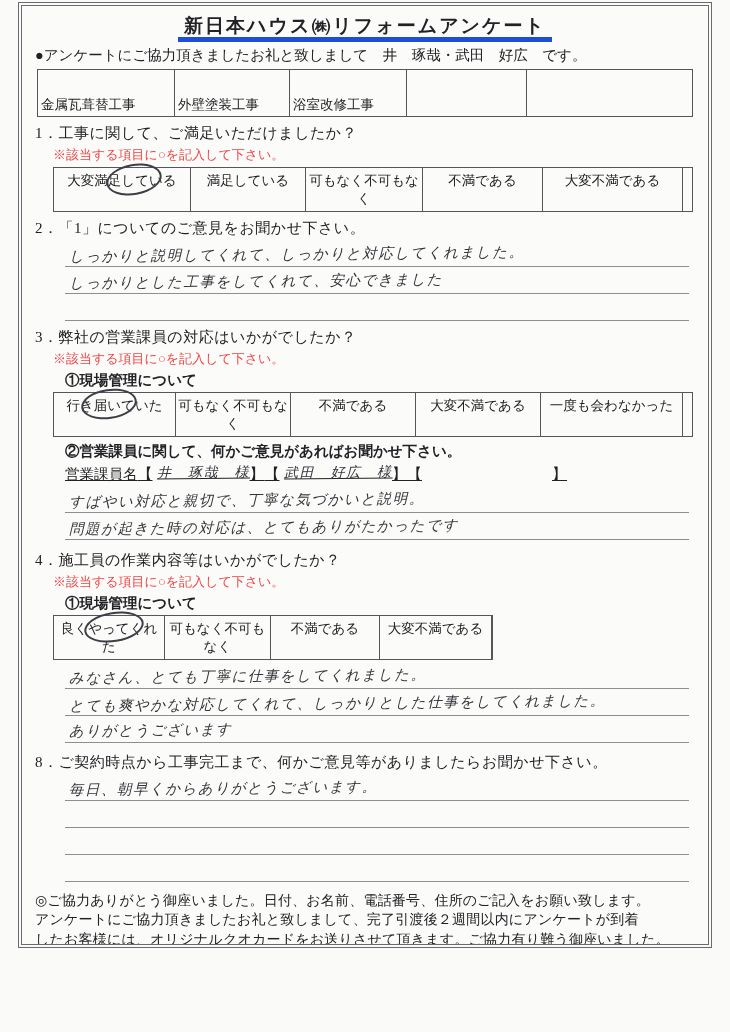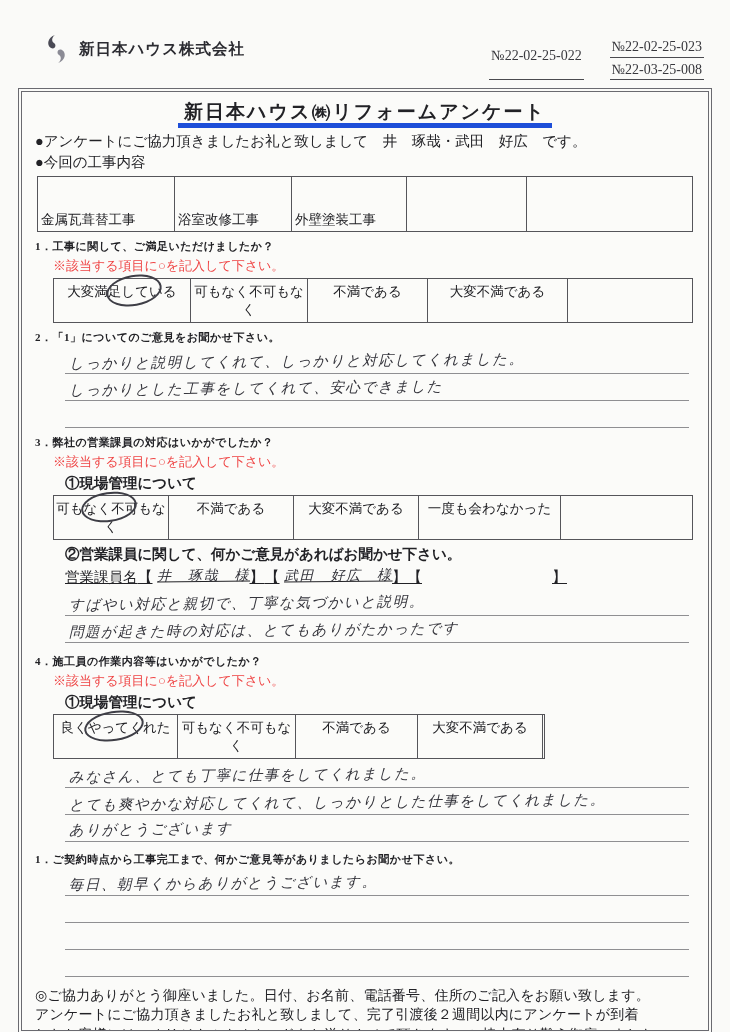--- a/index.html
+++ b/index.html
@@ -20,25 +20,25 @@
   
   .sheet { margin:2px 18px 0; border:1px solid #6a6a70; padding:2px; height:946px; }
   .sheet-in { border:1px solid #6a6a70; height:100%; padding:5px 13px 0 13px; background:#fbfbf9; overflow:hidden; }
 
   .title { text-align:center; font-size:19px; font-weight:bold; letter-spacing:2px; margin:2px 0 6px; }
   .title span { border-bottom:5px solid #1d4ed8; padding:0 6px 1px; }
 
   .lead { font-size:14.5px; line-height:1.45; }
 
   
-  .work-table { display:flex; border:1.5px solid #55555a; margin:3px 2px 6px; height:56px; }
+  .work-table { display:flex; border:1.5px solid #55555a; margin:3px 2px 6px; height:48px; }
   .work-table .cell { flex:0 0 auto; border-right:1px solid #55555a; display:flex; align-items:flex-end; padding:2px 3px; font-size:13.5px; }
   .work-table .cell:last-child { border-right:none; }
 
-  .q-head { font-size:11px; font-weight:bold; letter-spacing:.5px; }
+  .q-head { font-size:15px; font-weight:normal; letter-spacing:.5px; }
   .note { font-size:13px; margin:3px 0 3px 18px; color:#ef4444; }
   .subhead { font-size:14.5px; font-weight:bold; margin-left:30px; }
 
   
   .opt-table { position:relative; display:flex; border:1.5px solid #55555a; margin:2px 2px 0 18px; }
   .opt-table .cell { border-right:1px solid #55555a; text-align:center; font-size:13.5px; padding:4px 1px 3px; }
   .opt-table .cell:last-child { border-right:none; }
   .circle-mark { position:absolute; border:2px solid #3e3e46; border-radius:50%; background:transparent; }
   .c-q1 { left:52px; top:-4px; width:56px; height:31px; transform:rotate(-10deg); }
   .c-q3 { left:27px; top:-4px; width:56px; height:30px; transform:rotate(-8deg); }
@@ -56,58 +56,42 @@
 
   .sec { margin-top:7px; }
 
   .footer-note { font-size:14px; line-height:1.38; margin:9px 0 0 0; white-space:pre-line; letter-spacing:.2px; }
 </style>
 </head>
 <body>
 
 <div class="page">
 
-  <div class="hdr">
-    <div class="brand">
-      <svg viewBox="0 0 30 30" aria-hidden="true">
-        <path d="M13 1 C6 3 4 11 9 14 C13 16 15 11 12 9 C9 7 10 3 13 1 Z" fill="#4a4a55"></path>
-        <path d="M16 29 C23 27 25 19 20 16 C16 14 14 19 17 21 C20 23 19 27 16 29 Z" fill="#8b8b95"></path>
-      </svg>
-      <span class="brand-name">新日本ハウス株式会社</span>
-    </div>
-    <div class="docnos">
-      <span class="docno docno-first">№22-02-25-022</span>
-      <span class="docno-col">
-        <span class="docno">№22-02-25-023</span>
-        <span class="docno">№22-03-25-008</span>
-      </span>
-    </div>
-  </div>
 
   <div class="sheet">
     <div class="sheet-in">
 
       <div class="title"><span>新日本ハウス㈱リフォームアンケート</span></div>
 
       <div class="lead">●アンケートにご協力頂きましたお礼と致しまして　井　琢哉・武田　好広　です。</div>
-      <div class="lead">●今回の工事内容</div>
 
       <div class="work-table">
         <div class="cell" style="flex-basis:137px">金属瓦葺替工事</div>
+        <div class="cell" style="flex-basis:115px">外壁塗装工事</div>
         <div class="cell" style="flex-basis:117px">浴室改修工事</div>
-        <div class="cell" style="flex-basis:115px">外壁塗装工事</div>
         <div class="cell" style="flex-basis:120px"></div>
         <div class="cell" style="flex-basis:140px"></div>
       </div>
 
       <div class="sec">
         <div class="q-head">1．工事に関して、ご満足いただけましたか？</div>
         <div class="note">※該当する項目に○を記入して下さい。</div>
         <div class="opt-table">
           <div class="cell" style="flex-basis:137px">大変満足している</div>
+          <div class="cell" style="flex-basis:115px">満足している</div>
           <div class="cell" style="flex-basis:117px">可もなく不可もなく</div>
           <div class="cell" style="flex-basis:120px">不満である</div>
           <div class="cell" style="flex-basis:140px">大変不満である</div>
           <div class="circle-mark c-q1"></div>
         </div>
       </div>
 
       <div class="sec">
         <div class="q-head">2．「1」についてのご意見をお聞かせ下さい。</div>
         <div class="ans-block">
@@ -119,20 +103,21 @@
             </div>
           <div class="ans-line"></div>
         </div>
       </div>
 
       <div class="sec">
         <div class="q-head">3．弊社の営業課員の対応はいかがでしたか？</div>
         <div class="note">※該当する項目に○を記入して下さい。</div>
         <div class="subhead">①現場管理について</div>
         <div class="opt-table">
+          <div class="cell" style="flex-basis:122px">行き届いていた</div>
           <div class="cell" style="flex-basis:115px">可もなく不可もなく</div>
           <div class="cell" style="flex-basis:125px">不満である</div>
           <div class="cell" style="flex-basis:125px">大変不満である</div>
           <div class="cell" style="flex-basis:142px">一度も会わなかった</div>
           <div class="circle-mark c-q3"></div>
         </div>
         <div class="subhead" style="margin-top:5px">②営業課員に関して、何かご意見があればお聞かせ下さい。</div>
         <div class="staff-line">
           <span>営業課員名</span>
           <span class="brk">【</span>
@@ -152,42 +137,42 @@
           <div class="ans-line">
               <span class="hand">問題が起きた時の対応は、とてもありがたかったです</span>
             </div>
         </div>
       </div>
 
       <div class="sec" style="margin-top:11px">
         <div class="q-head">4．施工員の作業内容等はいかがでしたか？</div>
         <div class="note">※該当する項目に○を記入して下さい。</div>
         <div class="subhead">①現場管理について</div>
-        <div class="opt-table" style="width:492px">
+        <div class="opt-table" style="width:440px">
           <div class="cell" style="flex-basis:124px">良くやってくれた</div>
           <div class="cell" style="flex-basis:118px">可もなく不可もなく</div>
           <div class="cell" style="flex-basis:122px">不満である</div>
           <div class="cell" style="flex-basis:125px">大変不満である</div>
           <div class="circle-mark c-q4"></div>
         </div>
         <div class="ans-block">
           <div class="ans-line">
               <span class="hand">みなさん、とても丁寧に仕事をしてくれました。</span>
             </div>
           <div class="ans-line">
               <span class="hand">とても爽やかな対応してくれて、しっかりとした仕事をしてくれました。</span>
             </div>
           <div class="ans-line">
               <span class="hand">ありがとうございます</span>
             </div>
         </div>
       </div>
 
       <div class="sec" style="margin-top:10px">
-        <div class="q-head">1．ご契約時点から工事完工まで、何かご意見等がありましたらお聞かせ下さい。</div>
+        <div class="q-head">8．ご契約時点から工事完工まで、何かご意見等がありましたらお聞かせ下さい。</div>
         <div class="ans-block">
           <div class="ans-line">
               <span class="hand">毎日、朝早くからありがとうございます。</span>
             </div>
           <div class="ans-line"></div>
           <div class="ans-line"></div>
           <div class="ans-line"></div>
         </div>
       </div>
 

